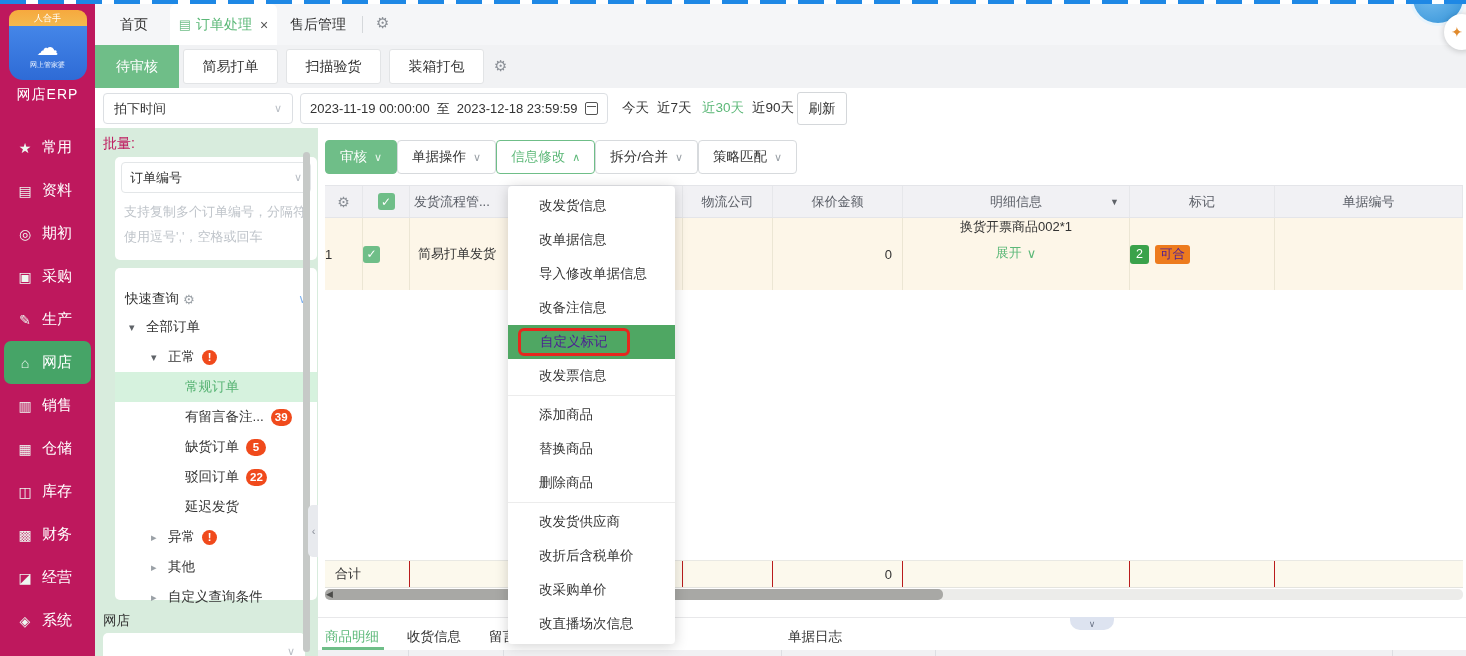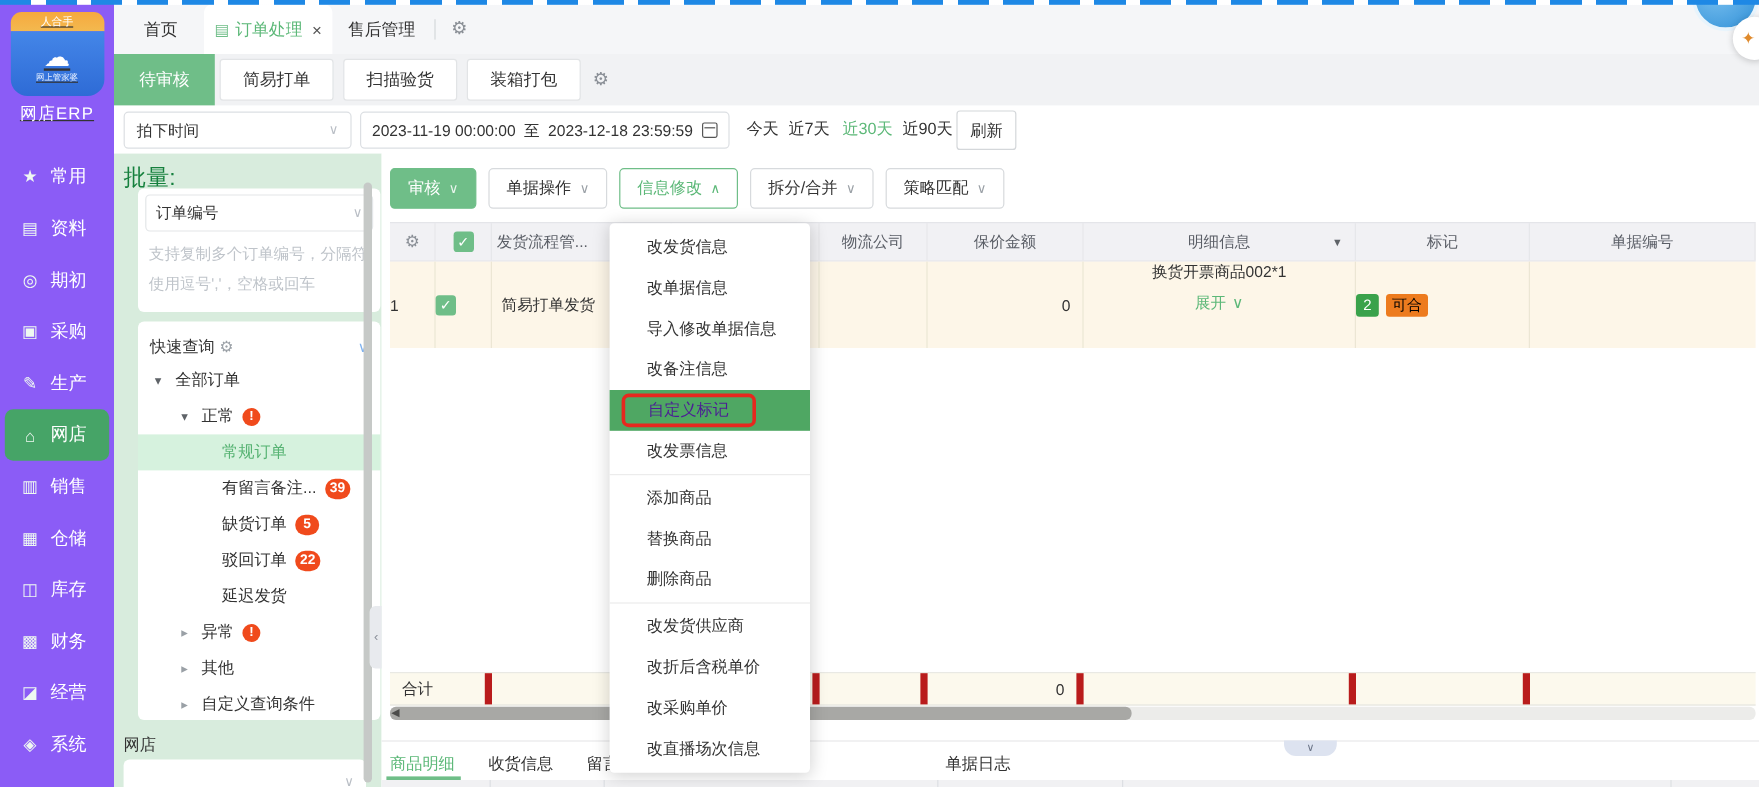--- a/index.html
+++ b/index.html
@@ -5,21 +5,21 @@
   * { margin:0; padding:0; box-sizing:border-box; }
   html,body { width:1466px; height:656px; overflow:hidden; background:#fff;
     font-family:"Liberation Sans","DejaVu Sans",sans-serif; font-size:13px; color:#333; }
   .screen { position:relative; width:1466px; height:656px; overflow:hidden; background:#fff; }
 
   
   .top-dash { position:absolute; left:0; top:0; width:100%; height:4px; z-index:60;
     background:repeating-linear-gradient(90deg,#1e88e5 0 26px,#ffffff 26px 38px); }
 
   
-  .sidebar { position:absolute; left:0; top:0; width:95px; height:656px; background:#8b5cf6; z-index:5;text-decoration:underline; }
+  .sidebar { position:absolute; left:0; top:0; width:95px; height:656px; background:#be185d; z-index:5; }
   .logo { width:78px; margin:10px auto 0; cursor:pointer; }
   .logo-band { height:16px; background:linear-gradient(180deg,#f6a93e,#f3b94f); border-radius:9px 9px 0 0;
     color:#fff; font-size:9px; text-align:center; line-height:16px; overflow:hidden; }
   .logo-blue { height:54px; background:linear-gradient(180deg,#4486e8,#2e6bd6); border-radius:0 0 14px 14px;
     display:flex; flex-direction:column; align-items:center; justify-content:center; }
   .logo-cloud { color:#fff; font-size:22px; line-height:22px; }
   .logo-sub { color:#e8f1ff; font-size:7px; margin-top:1px; }
   .erp-name { color:#fff; text-align:center; font-size:14px; margin-top:6px; letter-spacing:1px; }
   .side-nav { position:absolute; top:126px; left:0; right:0; }
   .nav-item { height:43px; display:flex; align-items:center; gap:8px; padding-left:16px;
@@ -58,28 +58,28 @@
   .cal-ic { margin-left:auto; width:13px; height:13px; border:1.4px solid #555; border-radius:2px; position:relative; }
   .cal-ic:before { content:""; position:absolute; left:1px; right:1px; top:2.5px; border-top:1.4px solid #555; }
   .f-quick { position:absolute; top:11px; font-size:13.5px; color:#333; cursor:pointer; }
   .fq-0 { left:527px; } .fq-1 { left:562px; } .fq-2 { left:607px; color:#5cb878; } .fq-3 { left:657px; }
   .f-refresh { position:absolute; left:702px; top:4px; width:50px; height:33px; border:1px solid #d4d7da;
     border-radius:3px; background:#fff; display:flex; align-items:center; justify-content:center;
     font-size:13.5px; cursor:pointer; }
 
   
   .qpanel { position:absolute; left:95px; top:128px; width:223px; height:528px; background:#d8ecdd; overflow:hidden; }
-  .q-batch-label { position:absolute; left:8px; top:7px; font-size:19px; color:#15803d; }
+  .q-batch-label { position:absolute; left:8px; top:7px; font-size:14px; color:#be185d; }
   .q-card { position:absolute; background:#fff; border-radius:5px; left:20px; width:202px; }
   .batch-card { top:29px; height:103px; padding:5px 6px; }
   .batch-select { height:31px; border:1px solid #e3e6e8; border-radius:4px; display:flex; align-items:center;
     padding:0 8px; cursor:pointer; }
   .batch-select .fs-caret { margin-left:auto; color:#b9bec5; font-size:11px; }
   .batch-ph { color:#bfc4ca; font-size:13px; line-height:25px; padding:6px 3px 0; }
-  .qq-card { top:140px; height:332px; padding-top:8px; }
+  .qq-card { top:140px; height:332px; padding-top:18px; }
   .qq-head { display:flex; align-items:center; padding:0 10px; height:26px; font-size:13.5px; }
   .qq-gear { color:#9aa0a6; font-size:13px; margin-left:4px; cursor:pointer; }
   .qq-caret { margin-left:auto; color:#7fb2ef; font-size:12px; cursor:pointer; }
   .tree-row { height:30px; display:flex; align-items:center; font-size:13.5px; cursor:pointer; position:relative; }
   .tw { width:12px; font-size:11px; color:#5f6368; margin-right:5px; }
   .tw.closed { color:#9aa0a6; }
   .lvl1 { padding-left:14px; } .lvl2 { padding-left:36px; } .lvl3 { padding-left:70px; }
   .tree-row.sel { background:#d6f2de; color:#57b373; }
   .alert-badge { width:15px; height:15px; border-radius:50%; background:#f04a1c; color:#fff; font-size:11px;
     font-weight:bold; display:inline-flex; align-items:center; justify-content:center; margin-left:7px; }
@@ -89,21 +89,21 @@
   .shop-select { position:absolute; left:8px; top:505px; width:202px; height:36px; background:#fff;
     border-radius:5px; display:flex; align-items:center; padding:0 10px; cursor:pointer; }
   .shop-select .fs-caret { margin-left:auto; color:#b9bec5; font-size:11px; }
   .vscroll { position:absolute; left:208px; top:24px; width:7px; height:500px; background:#c6c9c7; border-radius:4px; }
   .collapse-handle { position:absolute; left:213px; top:377px; width:11px; height:52px; background:#e8eaee;
     border-radius:5px 0 0 5px; display:flex; align-items:center; justify-content:center; color:#8a8f99;
     font-size:11px; cursor:pointer; z-index:8; }
 
   
   .main { position:absolute; left:318px; top:128px; width:1148px; height:528px; background:#fff; }
-  .toolbar { position:absolute; left:7px; top:12px; height:34px; display:flex; gap:10px; }
+  .toolbar { position:absolute; left:7px; top:12px; height:34px; display:flex; }
   .tbtn { height:34px; border-radius:4px; display:flex; align-items:center; justify-content:center; gap:7px;
     font-size:13.5px; cursor:pointer; background:#fff; border:1px solid #d7dadd; color:#333; padding:0 14px; }
   .tbtn .bc { font-size:11px; color:#9aa0a6; }
   .tbtn-primary { background:#6fbe88; border-color:#6fbe88; color:#fff; }
   .tbtn-primary .bc { color:#eaf6ee; }
   .tbtn-open { border-color:#6fbe88; color:#5cb878; }
   .tbtn-open .bc { color:#5cb878; }
 
   .grid9 { display:grid; grid-template-columns:38px 47px 150px 123px 90px 130px 227px 145px 188px; }
   .thead { position:absolute; left:7px; top:57px; width:1138px; height:33px; background:#f1f1f4;
@@ -117,25 +117,25 @@
   .td { display:flex; align-items:center; justify-content:flex-start; font-size:13px; color:#333;
     border-right:1px solid #ece6d4; }
   .td.left { justify-content:flex-start; padding-left:8px; }
   .td.right { justify-content:flex-end; padding-right:10px; }
   .cb { width:17px; height:17px; border-radius:3px; background:#6fbe88; display:inline-flex; align-items:center;
     justify-content:center; color:#fff; font-size:12px; cursor:pointer; }
   .td-detail { flex-direction:column; gap:8px; }
   .expand-link { color:#5cb878; font-size:13px; display:flex; gap:5px; align-items:center; cursor:pointer; }
   .mark-num { width:19px; height:19px; background:#3aa24b; color:#fff; border-radius:3px; font-size:12.5px;
     display:inline-flex; align-items:center; justify-content:center; }
-  .mark-tag { height:19px; padding:0 5px; background:#ed7b1e; color:#000000; border-radius:3px; font-size:12.5px;
+  .mark-tag { height:19px; padding:0 5px; background:#ed7b1e; color:#4c1d95; border-radius:3px; font-size:12.5px;
     display:inline-flex; align-items:center; justify-content:center; margin-left:6px; }
   .sumrow { position:absolute; left:7px; top:432px; width:1138px; height:28px; background:#fcf9ed;
     border-top:1px solid #e9e9e4; border-bottom:1px solid #e4e4df; }
-  .sum-cell { border-right:6px solid #b91c1c; display:flex; align-items:center; font-size:13px; color:#333; }
+  .sum-cell { border-right:1px solid #b91c1c; display:flex; align-items:center; font-size:13px; color:#333; }
   .sum-label { padding-left:10px; }
   .sum-val { justify-content:flex-end; padding-right:10px; }
   .hscroll { position:absolute; left:7px; top:461px; width:1138px; height:11px; background:#ececea; border-radius:5px; }
   .hthumb { position:absolute; left:0; top:0; height:11px; width:618px; background:#a8a8a5; border-radius:5px; }
   .harrow { position:absolute; left:1px; top:0px; color:#4c4c4a; font-size:9px; line-height:11px; }
   .bt-sep { position:absolute; left:0; top:489px; width:1148px; border-top:1px solid #e8e8ea; }
   .bt-pill { position:absolute; left:752px; top:489px; width:44px; height:13px; background:#dde3f0;
     border-radius:0 0 10px 10px; display:flex; align-items:center; justify-content:center; color:#6a7386;
     font-size:9px; cursor:pointer; z-index:3; }
   .btabs { position:absolute; left:0; top:494px; width:1148px; height:28px; }

